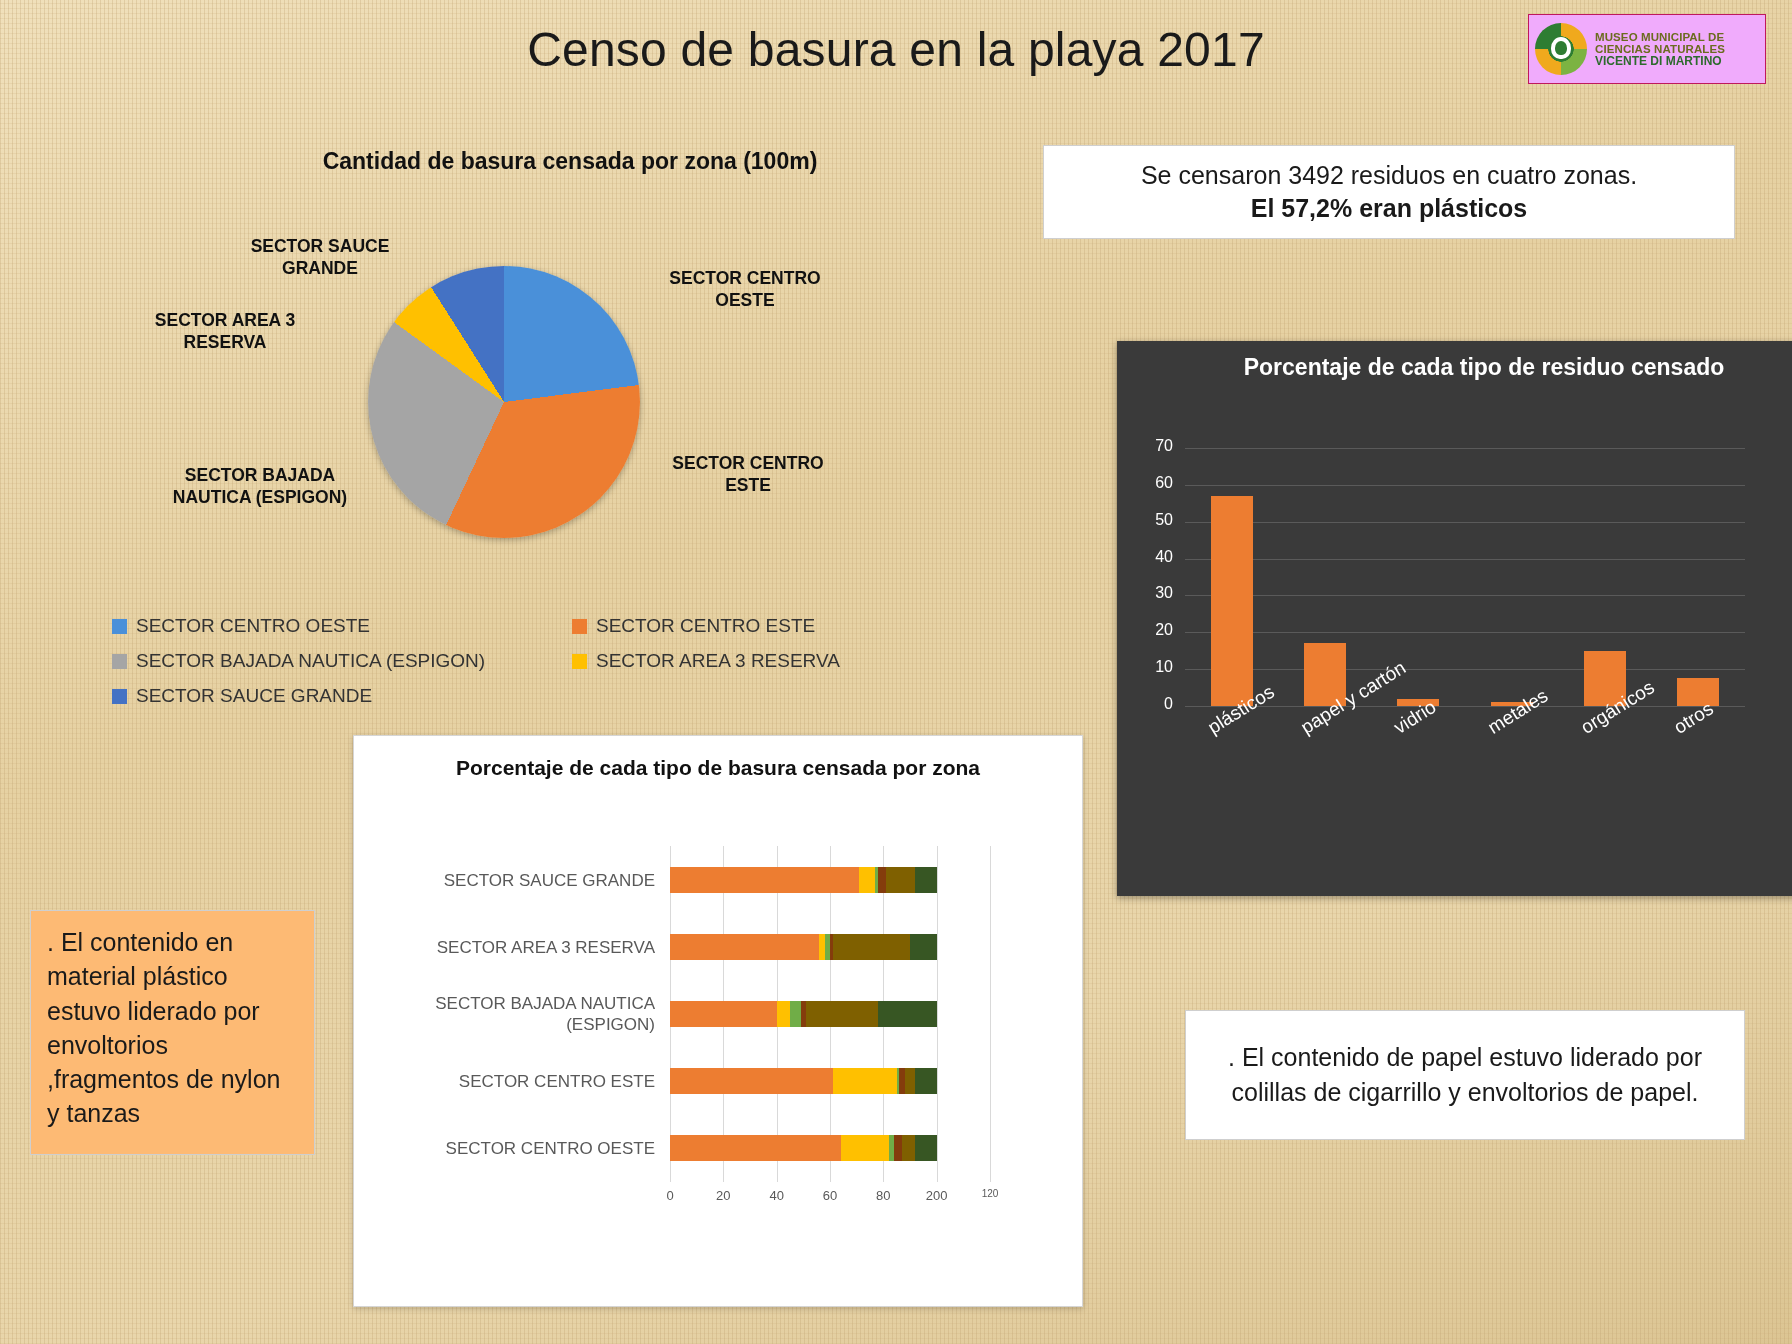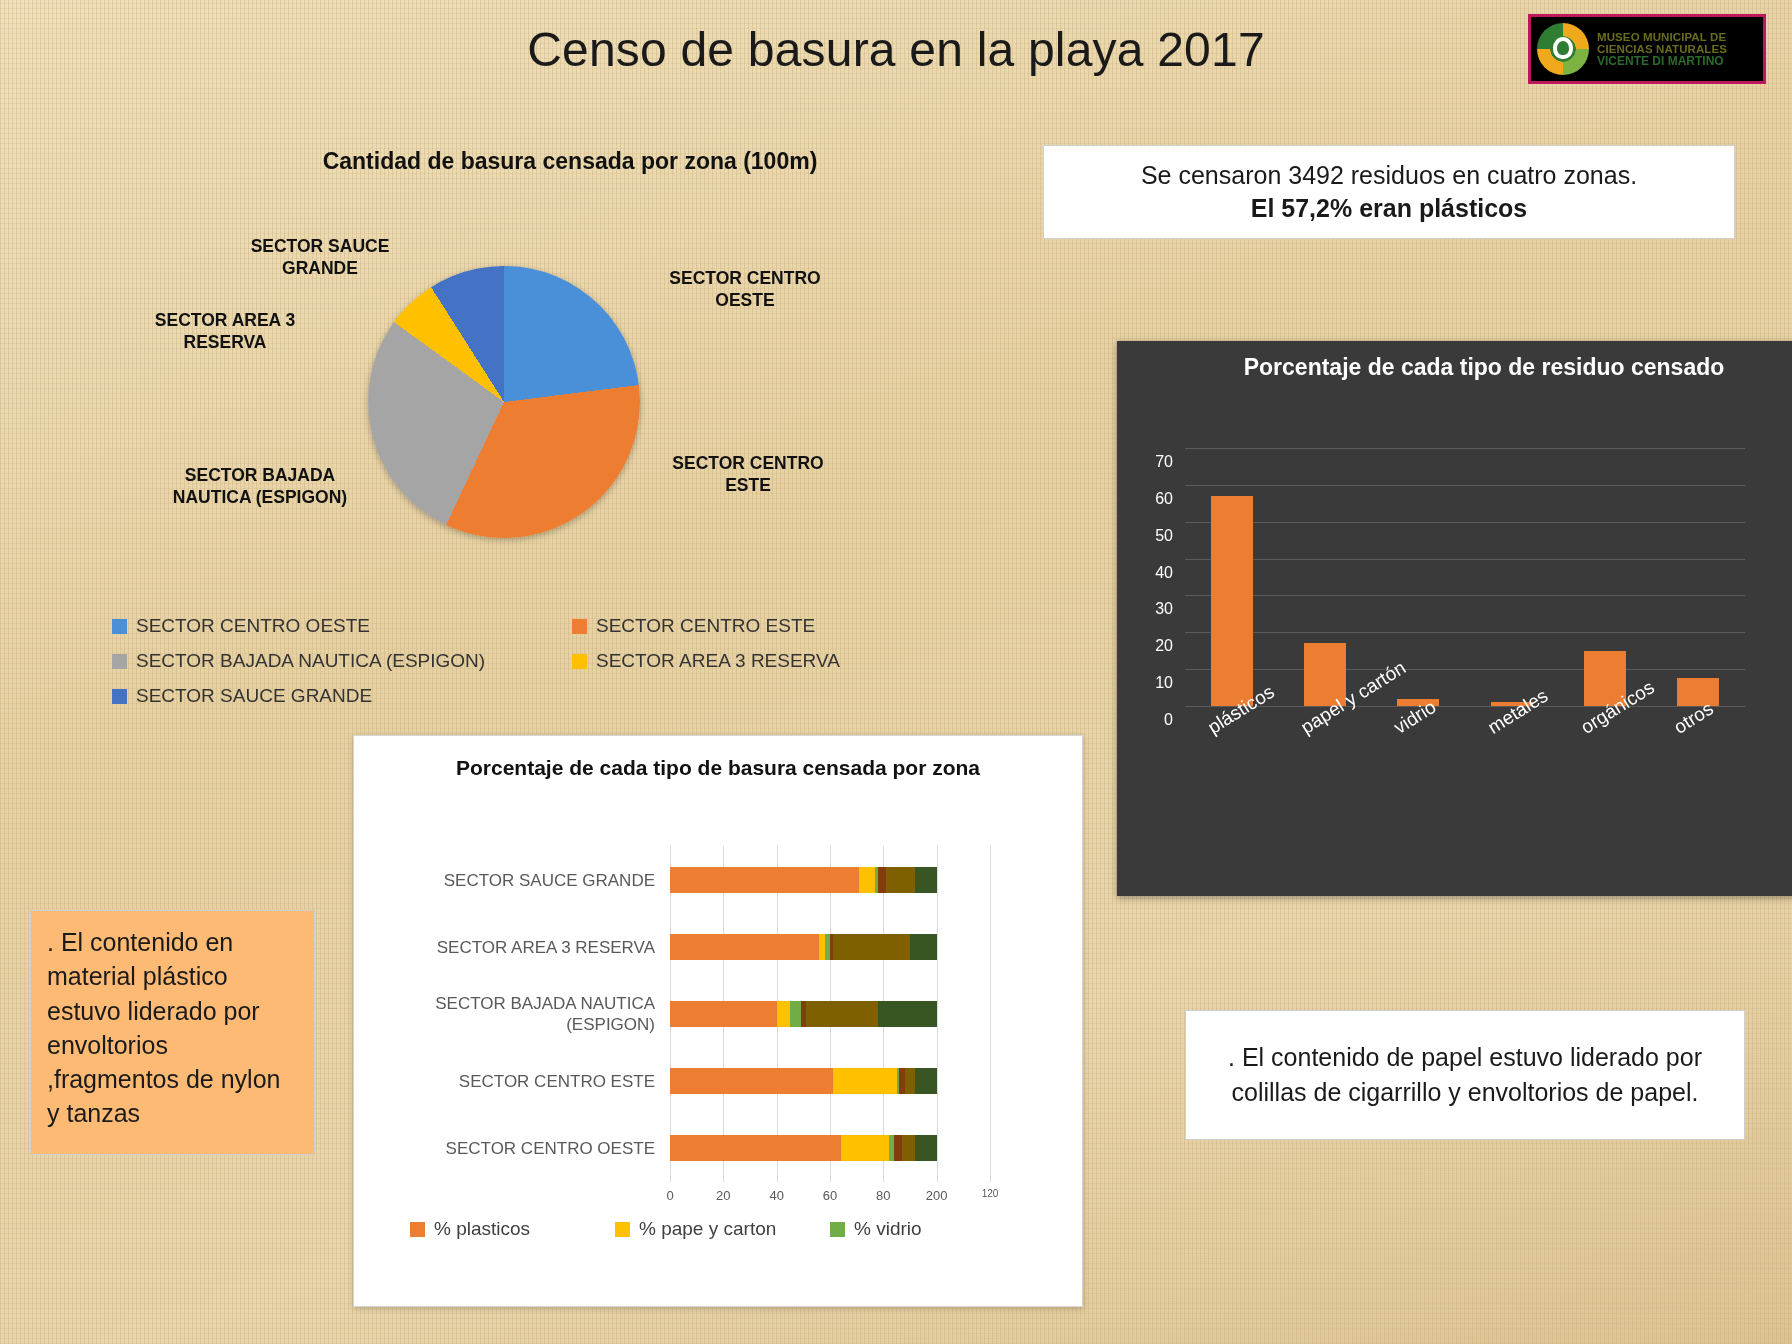--- a/index.html
+++ b/index.html
@@ -17,21 +17,21 @@
   
   #slide-title{
     left:0;top:22px;width:1792px;text-align:center;
     font-size:48px;color:#1a1a1a;font-weight:400;
     letter-spacing:.2px;
   }
 
   
   #logo{
     right:26px;top:14px;width:238px;height:70px;
-    background:#000000;border:3px solid #be185d;
+    background:#f0abfc;border:1px solid #be185d;
     display:flex;align-items:center;gap:8px;padding:0 6px;box-sizing:border-box;
   }
   #logo .mark{width:52px;height:52px;border-radius:50%;
     background:
       radial-gradient(circle at 50% 50%, #2e7d32 0 34%, rgba(0,0,0,0) 35%),
       conic-gradient(#f0a91d 0 25%, #7cb342 25% 50%, #f0a91d 50% 75%, #2e7d32 75% 100%);
     position:relative;flex:0 0 auto;}
   #logo .mark:after{content:"";position:absolute;left:16px;top:14px;width:20px;height:22px;
     border:4px solid #ffffff;border-radius:50% 50% 45% 45%;box-sizing:border-box;}
   #logo .txt{line-height:1.05;}
@@ -67,21 +67,21 @@
   #callout-top .l1{font-size:25px;color:#1a1a1a;}
   #callout-top .l2{font-size:25px;color:#1a1a1a;font-weight:700;}
 
   
   #dark-chart{left:1117px;top:341px;width:734px;height:555px;background:#3a3a3a;
     box-shadow:0 2px 7px rgba(0,0,0,.35);}
   #dark-chart .title{position:absolute;left:40px;top:12px;width:654px;text-align:center;
     font-size:23px;font-weight:700;color:#ffffff;line-height:1.3;}
   #dark-plot{position:absolute;left:1185px;top:448px;width:560px;height:258px;}
   #dark-plot .gl{position:absolute;left:0;width:100%;height:1px;background:#5a5a5a;}
-  .dtick{position:absolute;right:1748px;font-size:16px;color:#ffffff;text-align:right;width:40px;margin-top:16px;}
+  .dtick{position:absolute;right:1748px;font-size:16px;color:#ffffff;text-align:right;width:40px;}
   .dbar{position:absolute;bottom:0;background:#ed7d31;}
   .dcat{position:absolute;font-size:19px;color:#ffffff;white-space:nowrap;
     transform-origin:left top;transform:rotate(-32deg);}
 
   
   #stack-panel{left:353px;top:735px;width:728px;height:570px;background:#fff;
     border:1px solid #d5d5d5;box-shadow:0 2px 6px rgba(0,0,0,.18);}
   #stack-title{position:absolute;left:40px;top:18px;width:648px;text-align:center;
     font-size:21px;font-weight:700;color:#111;line-height:1.35;}
   .srow-label{position:absolute;font-size:17px;color:#595959;text-align:right;width:285px;line-height:1.25;}
@@ -234,34 +234,20 @@
     <div class="seg" style="left: 162.667px; top: 87.8px; width: 77.3333px; background: rgb(127, 96, 0);"></div>
     <div class="seg" style="left: 240px; top: 87.8px; width: 26.6667px; background: rgb(55, 86, 35);"></div>
     <div class="seg" style="left: 0px; top: 20.6px; width: 189.333px; background: rgb(237, 125, 49);"></div>
     <div class="seg" style="left: 189.333px; top: 20.6px; width: 16px; background: rgb(255, 192, 0);"></div>
     <div class="seg" style="left: 205.333px; top: 20.6px; width: 2.66667px; background: rgb(112, 173, 71);"></div>
     <div class="seg" style="left: 208px; top: 20.6px; width: 8px; background: rgb(132, 60, 12);"></div>
     <div class="seg" style="left: 216px; top: 20.6px; width: 29.3333px; background: rgb(127, 96, 0);"></div>
     <div class="seg" style="left: 245.333px; top: 20.6px; width: 21.3333px; background: rgb(55, 86, 35);"></div>
   </div>
 <div class="abs" id="stack-legend">
-  <div class="row">
-    <div class="cell" style="width:205px">
-      <span class="sw" style="background:#ed7d31"></span>
-      <span>% plasticos</span>
-    </div>
-    <div class="cell" style="width:215px">
-      <span class="sw" style="background:#ffc000"></span>
-      <span>% pape y carton</span>
-    </div>
-    <div class="cell">
-      <span class="sw" style="background:#70ad47"></span>
-      <span>% vidrio</span>
-    </div>
-  </div>
 </div>
 
 <div class="abs" id="note-left">. El contenido en material plástico estuvo liderado por envoltorios ,fragmentos de nylon y tanzas</div>
 <div class="abs" id="note-right">. El contenido de papel  estuvo liderado por colillas de cigarrillo y envoltorios de papel.</div>
 
 <div class="abs srow-label" style="left: 370px; top: 1138.4px;">SECTOR CENTRO OESTE</div>
 <div class="abs srow-label" style="left: 370px; top: 1071.2px;">SECTOR CENTRO ESTE</div>
 <div class="abs srow-label" style="left: 370px; top: 993px;">SECTOR BAJADA NAUTICA (ESPIGON)</div>
 <div class="abs srow-label" style="left: 370px; top: 936.8px;">SECTOR AREA 3 RESERVA</div>
 <div class="abs srow-label" style="left: 370px; top: 869.6px;">SECTOR SAUCE GRANDE</div>

